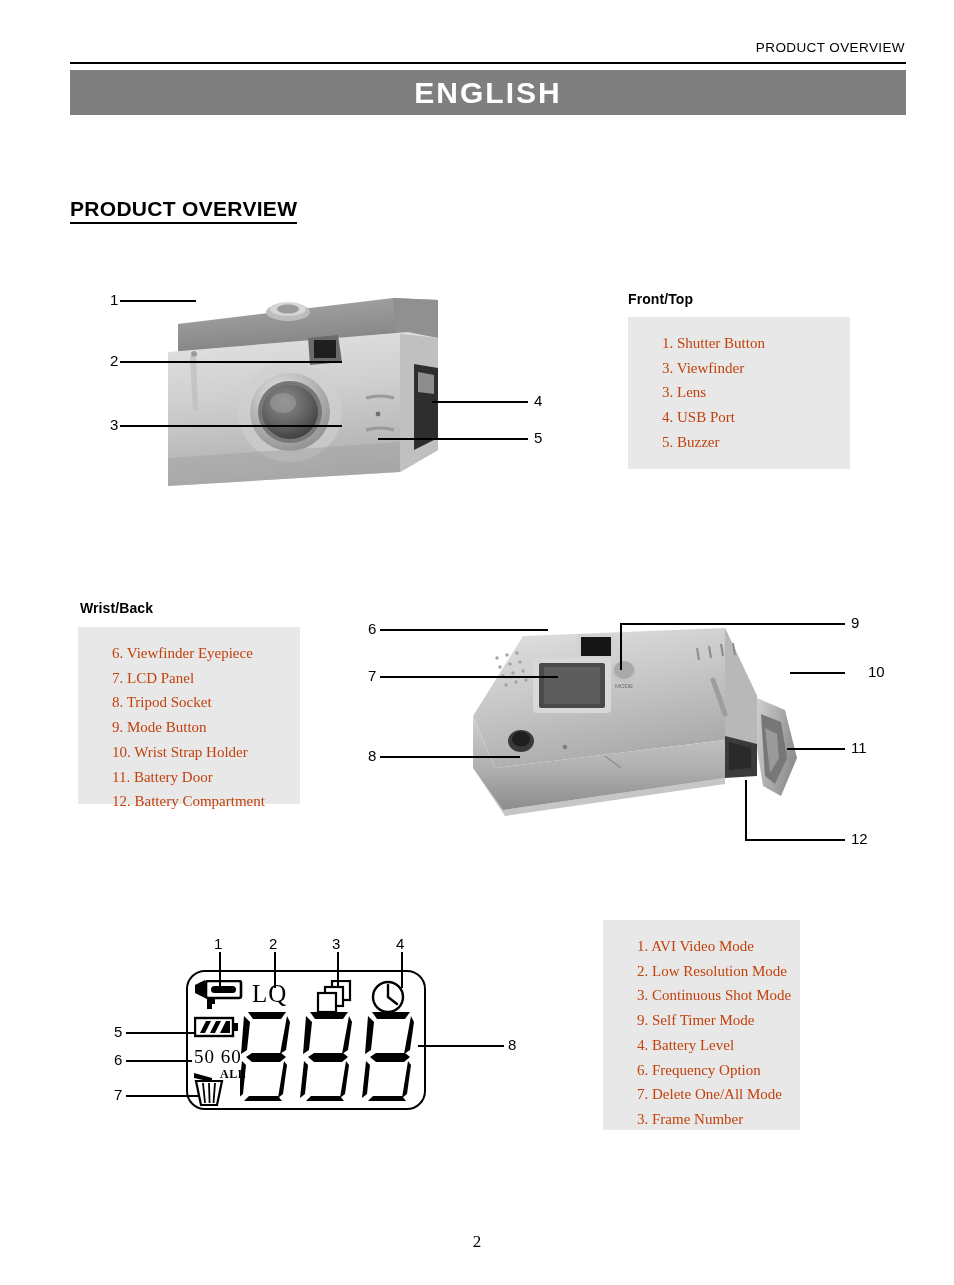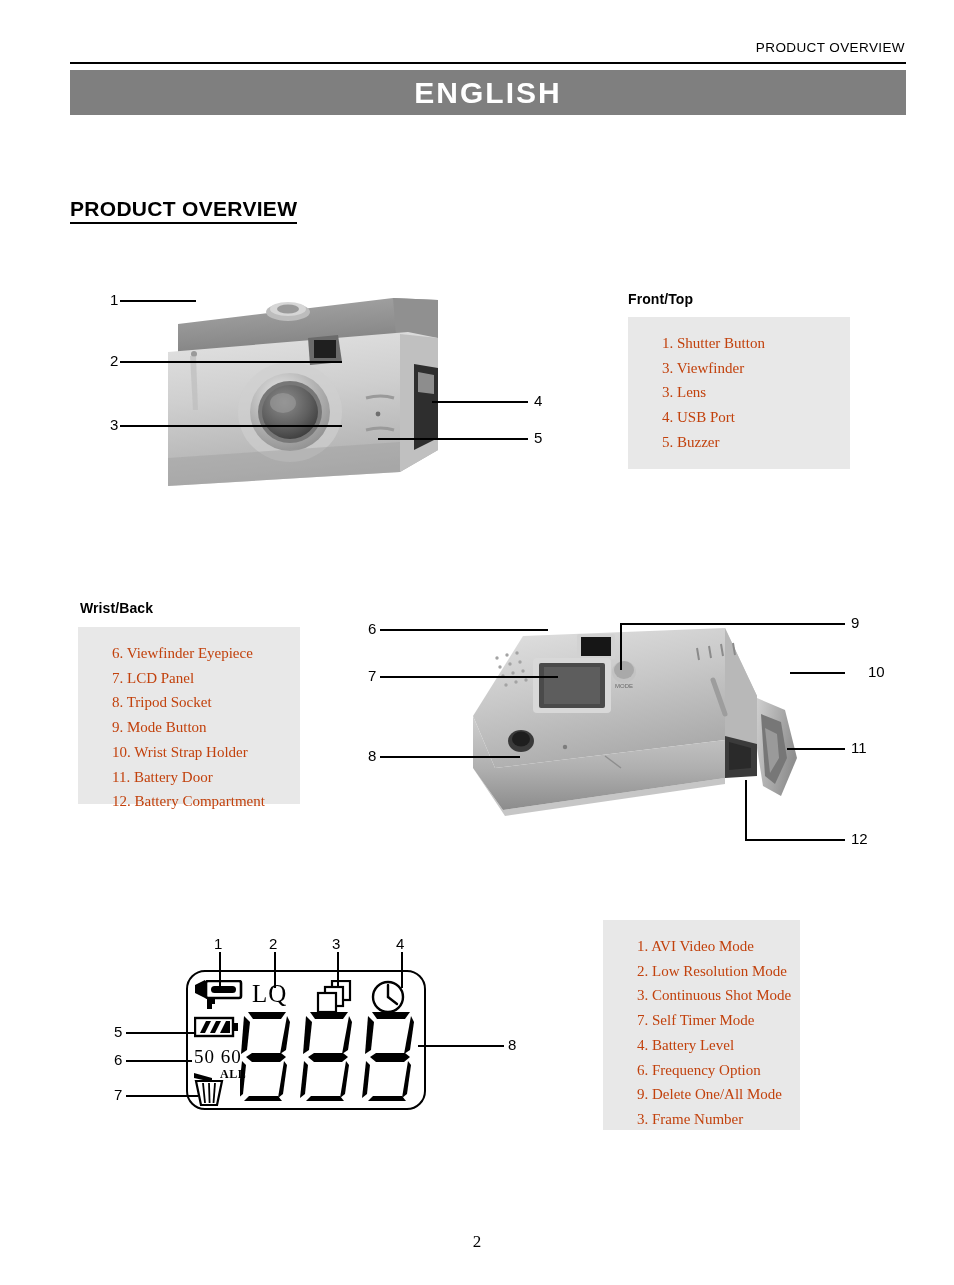--- a/index.html
+++ b/index.html
@@ -405,23 +405,23 @@
 
   <div class="lbl" style="left:508px;top:1037px;">8</div>
   <div class="lead-h" style="left:418px;top:1045px;width:86px;"></div>
 
   <div class="box-head" style="left:605px;top:922px;">LCD Icon</div>
   <div class="listbox" style="left:603px;top:920px;width:197px;height:210px;">
     <ul>
       <li>1. AVI Video Mode</li>
       <li>2. Low Resolution Mode</li>
       <li>3. Continuous Shot Mode</li>
-      <li>7. Self Timer Mode</li>
+      <li>9. Self Timer Mode</li>
       <li>4. Battery Level</li>
       <li>6. Frequency Option</li>
-      <li>9. Delete One/All Mode</li>
+      <li>7. Delete One/All Mode</li>
       <li>3. Frame Number</li>
     </ul>
   </div>
 
   <div class="pagenum">2</div>
 
 </div>
 
 </body></html>

